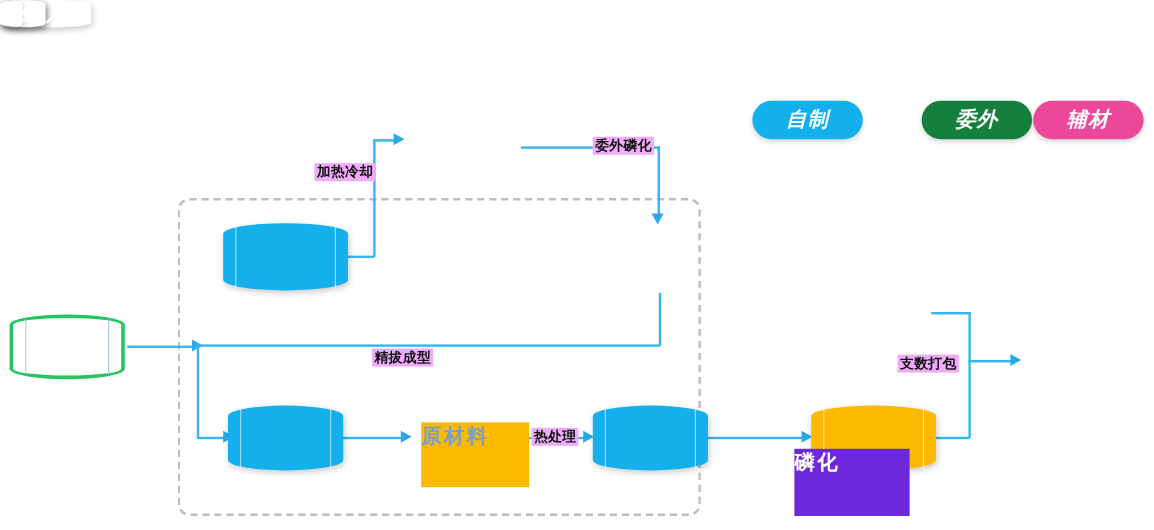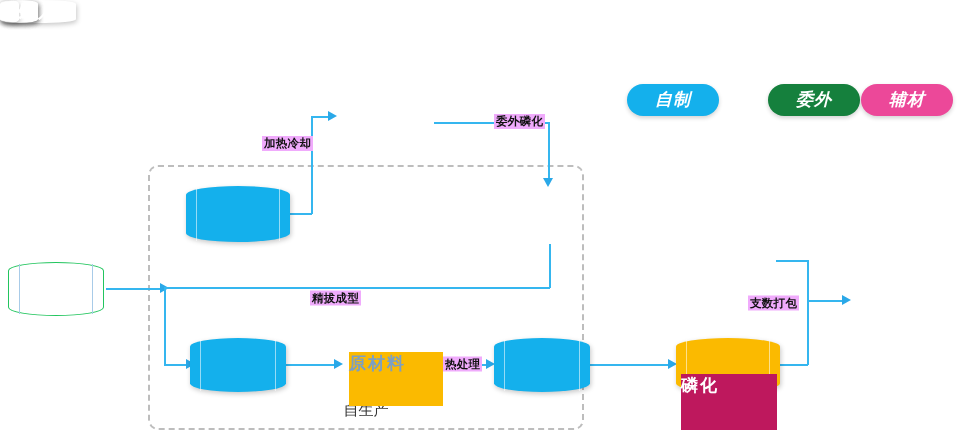--- a/index.html
+++ b/index.html
@@ -89,21 +89,21 @@
     bottom: 1px;
     width: 0;
     border-left: 1px solid rgba(255,255,255,0.55);
   }
   .node .cap-l { left: 10px; }
   .node .cap-r { right: 10px; }
   .node .label { position: relative; z-index: 2; }
 
   .node.raw {
     background: #ffffff;
-    border: 1px solid #22c55e;
+    border: 3px solid #22c55e;
     color: #7b9fc4;
     box-shadow: none;
     font-weight: 700;
   }
   .node.raw .cap-l,
   .node.raw .cap-r { border-left: 1px solid #a8cbe8; }
 
   
   .hline, .vline {
     position: absolute;
@@ -151,21 +151,20 @@
     </div>
     <div class="legend-pill" style="left: 768px; top: 84px; width: 92px; background: #15803d;">
       <span>委外</span>
     </div>
     <div class="legend-pill" style="left: 861px; top: 84px; width: 92px; background: #ec4899;">
       <span>辅材</span>
     </div>
   </div>
 
   <div id="self-prod-box"></div>
-  <div id="self-prod-label">自生产</div>
 
   <div>
 
     <div class="hline" style="left:106px; top:288px; width:56px;"></div>
     <div class="arrow right" style="left:160px; top:283px;"></div>
 
     <div class="hline" style="left:164px; top:287px; width:386px;"></div>
     <div class="vline" style="left:164px; top:287px; height:78px;"></div>
     <div class="hline" style="left:164px; top:364px; width:24px;"></div>
     <div class="arrow right" style="left:186px; top:359px;"></div>
@@ -210,21 +209,21 @@
 
   <div>
     <div class="node raw" style="left: 8px; top: 262px; width: 96px; height: 54px;">
       <span class="cap-l"></span>
       <span class="cap-r"></span>
       <span class="label" style="left: 340px; top: 90px; width: 96px; height: 54px; background: rgb(251, 186, 0);">原材料</span>
     </div>
     <div class="node" style="left: 186px; top: 186px; width: 104px; height: 56px; background: rgb(20, 176, 236);">
       <span class="cap-l"></span>
       <span class="cap-r"></span>
-      <span class="label" style="left: 491px; top: 188px; width: 96px; height: 56px; background: #be185d;">磷化</span>
+      <span class="label" style="left: 472px; top: 188px; width: 96px; height: 56px; background: #6d28d9;">磷化</span>
     </div>
     <div class="node" style="left: 190px; top: 338px; width: 96px; height: 54px; background: rgb(20, 176, 236);">
       <span class="cap-l"></span>
       <span class="cap-r"></span>
 
     </div>
     <div class="node" style="left: 494px; top: 338px; width: 96px; height: 54px; background: rgb(20, 176, 236);">
       <span class="cap-l"></span>
       <span class="cap-r"></span>
 

